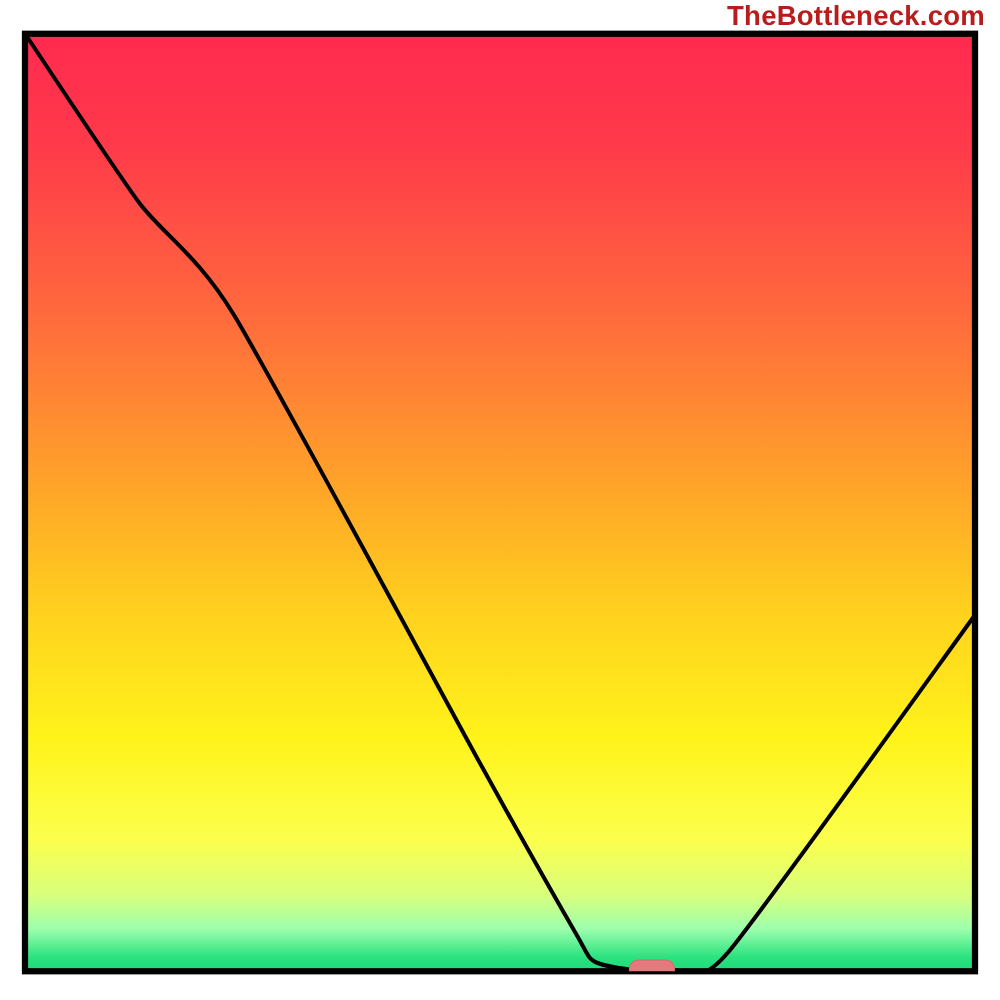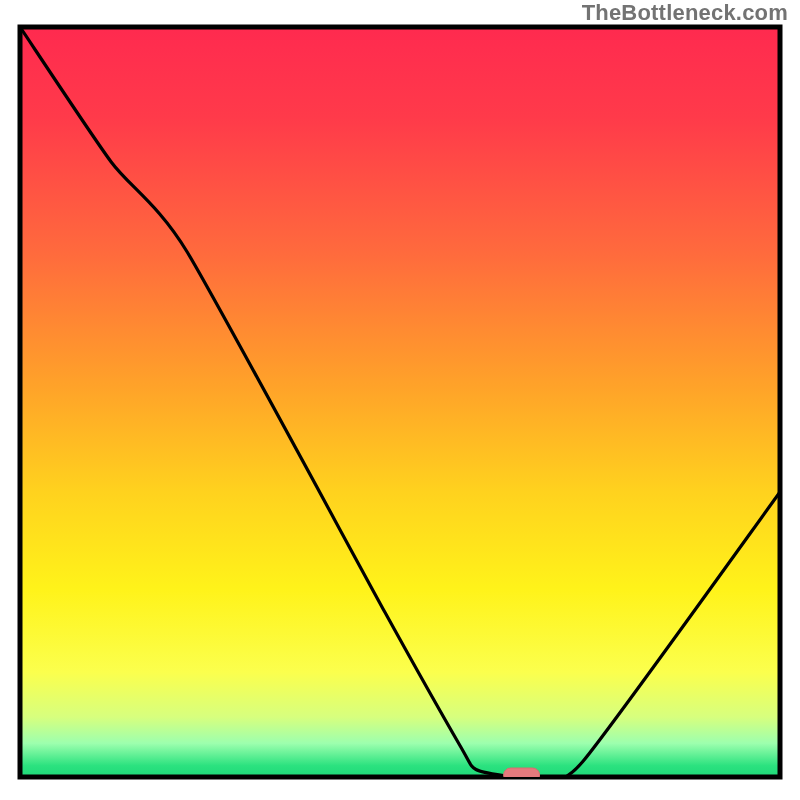--- a/index.html
+++ b/index.html
@@ -15,21 +15,21 @@
     width: 800px;
     height: 800px;
   }
   .watermark {
     position: absolute;
     top: 0px;
     right: 12px;
     font-family: Arial, Helvetica, sans-serif;
     font-weight: 600;
     font-size: 22px;
-    color: #737373;
+    color: #b91c1c;
     letter-spacing: 0.2px;
   }
   svg {
     position: absolute;
     left: 0;
     top: 0;
   }
 </style>
 </head>
 <body>

